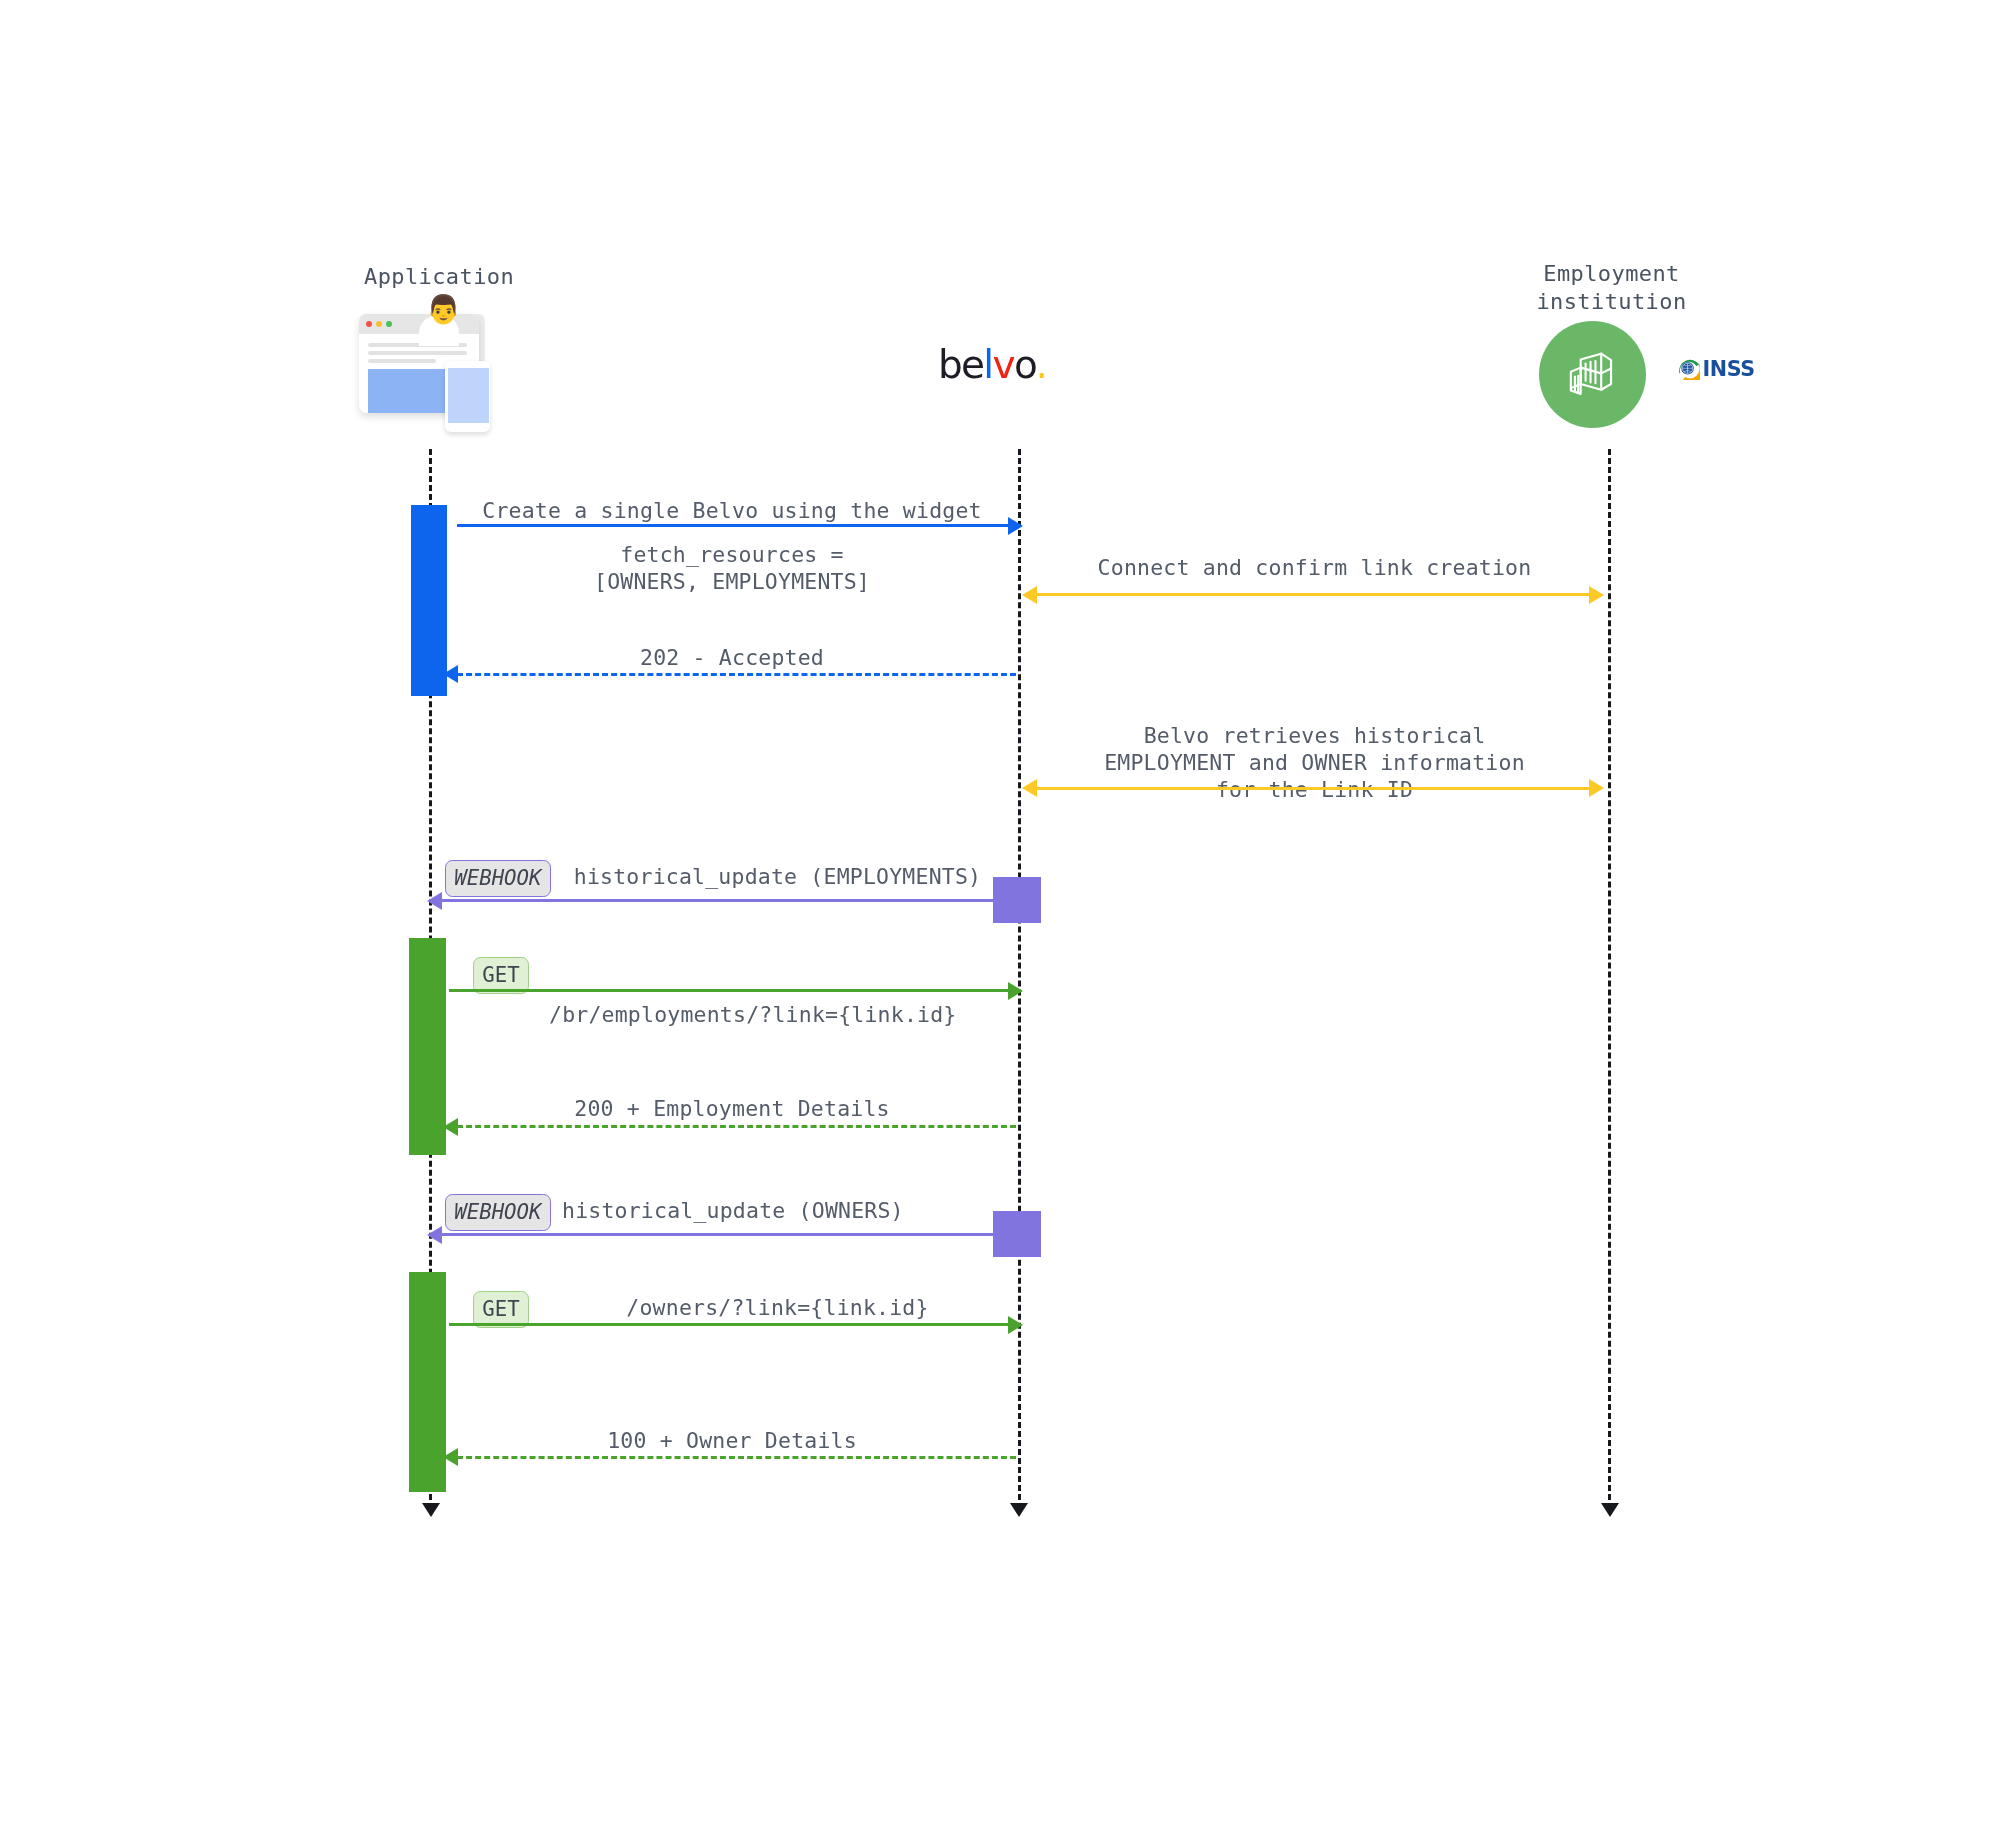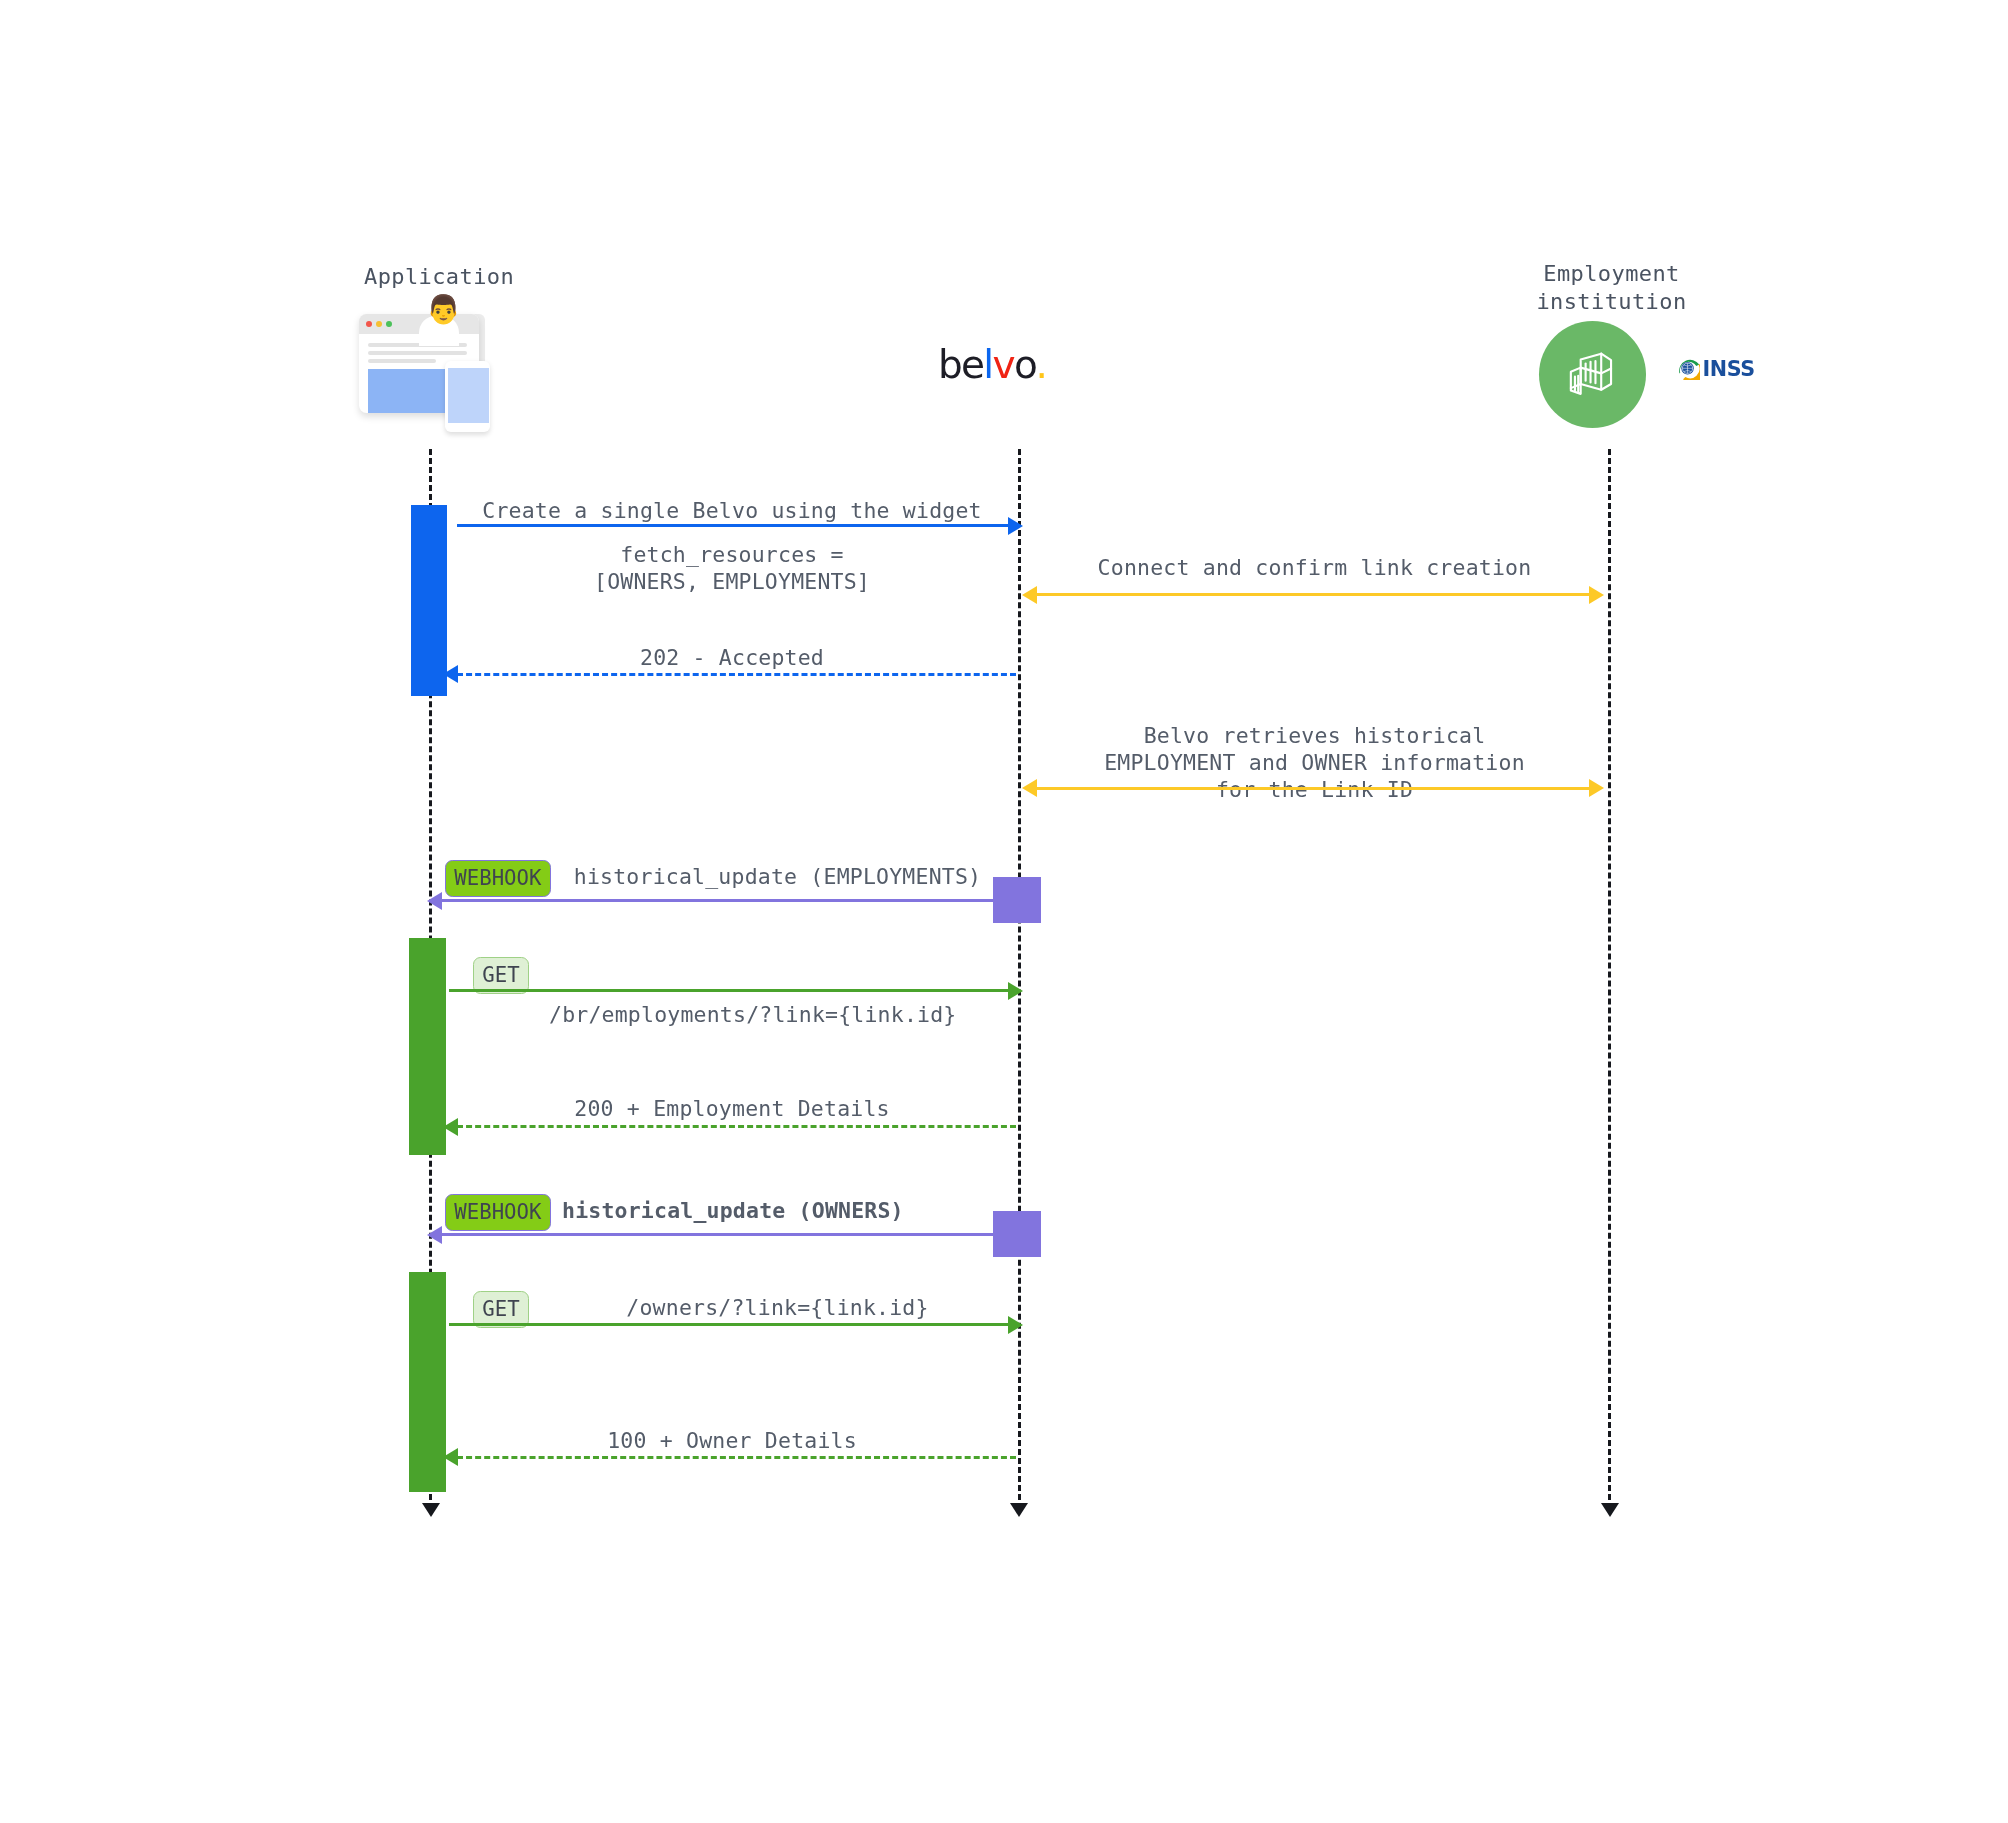--- a/index.html
+++ b/index.html
@@ -227,23 +227,24 @@
     font-size: 20.7px;
     line-height: 20.7px;
     padding: 6.6px 8.3px 7.4px 8.3px;
     border-radius: 7.4px;
     border-width: 1.7px;
     border-style: solid;
     white-space: pre;
     text-align: center;
   }
   .badge-webhook {
-    background: #84cc16;
+    background: #e5e5e5;
     border-color: #8274de;
     color: #3f4450;
+    font-style: italic;
   }
   .badge-get {
     background: #dff0d5;
     border-color: #9fd186;
     color: #3f4450;
   }
 </style>
 </head>
 <body>
 
@@ -353,21 +354,21 @@
   <div class="badge badge-get" style="left:473px; top:957px;">GET</div>
   <div class="msg-text" style="left:549px; top:961px; width:463px; text-align:left;margin-top:40px;">/br/employments/?link={link.id}</div>
   <div class="arrow-line solid" style="left:449px; top:989px; width:562px; border-top-width:3.3px; border-top-color:#4aa32c;"></div>
   <div class="arrow-head head-right" style="left:1008px; top:982px; border-left:15px solid #4aa32c;"></div>
 
   <div class="msg-text" style="left:446px; top:1095px; width:572px;">200 + Employment Details</div>
   <div class="arrow-line dashed" style="left:457px; top:1125px; width:559px; border-top-width:3.3px; border-top-color:#4aa32c;"></div>
   <div class="arrow-head head-left" style="left:443px; top:1118px; border-right:15px solid #4aa32c;"></div>
 
   <div class="badge badge-webhook" style="left:445px; top:1194px;">WEBHOOK</div>
-  <div class="msg-text" style="left:562px; top:1197px; width:446px; text-align:left;font-weight:bold;">historical_update (OWNERS)</div>
+  <div class="msg-text" style="left:562px; top:1197px; width:446px; text-align:left;">historical_update (OWNERS)</div>
   <div class="arrow-line solid" style="left:441px; top:1233px; width:555px; border-top-width:3.3px; border-top-color:#8274de;"></div>
   <div class="arrow-head head-left" style="left:427px; top:1226px; border-right:15px solid #8274de;"></div>
 
   <div class="badge badge-get" style="left:473px; top:1291px;">GET</div>
   <div class="msg-text" style="left:546px; top:1294px; width:463px;">/owners/?link={link.id}</div>
   <div class="arrow-line solid" style="left:449px; top:1323px; width:562px; border-top-width:3.3px; border-top-color:#4aa32c;"></div>
   <div class="arrow-head head-right" style="left:1008px; top:1316px; border-left:15px solid #4aa32c;"></div>
 
   <div class="msg-text" style="left:446px; top:1427px; width:572px;">100 + Owner Details</div>
   <div class="arrow-line dashed" style="left:457px; top:1456px; width:559px; border-top-width:3.3px; border-top-color:#4aa32c;"></div>

